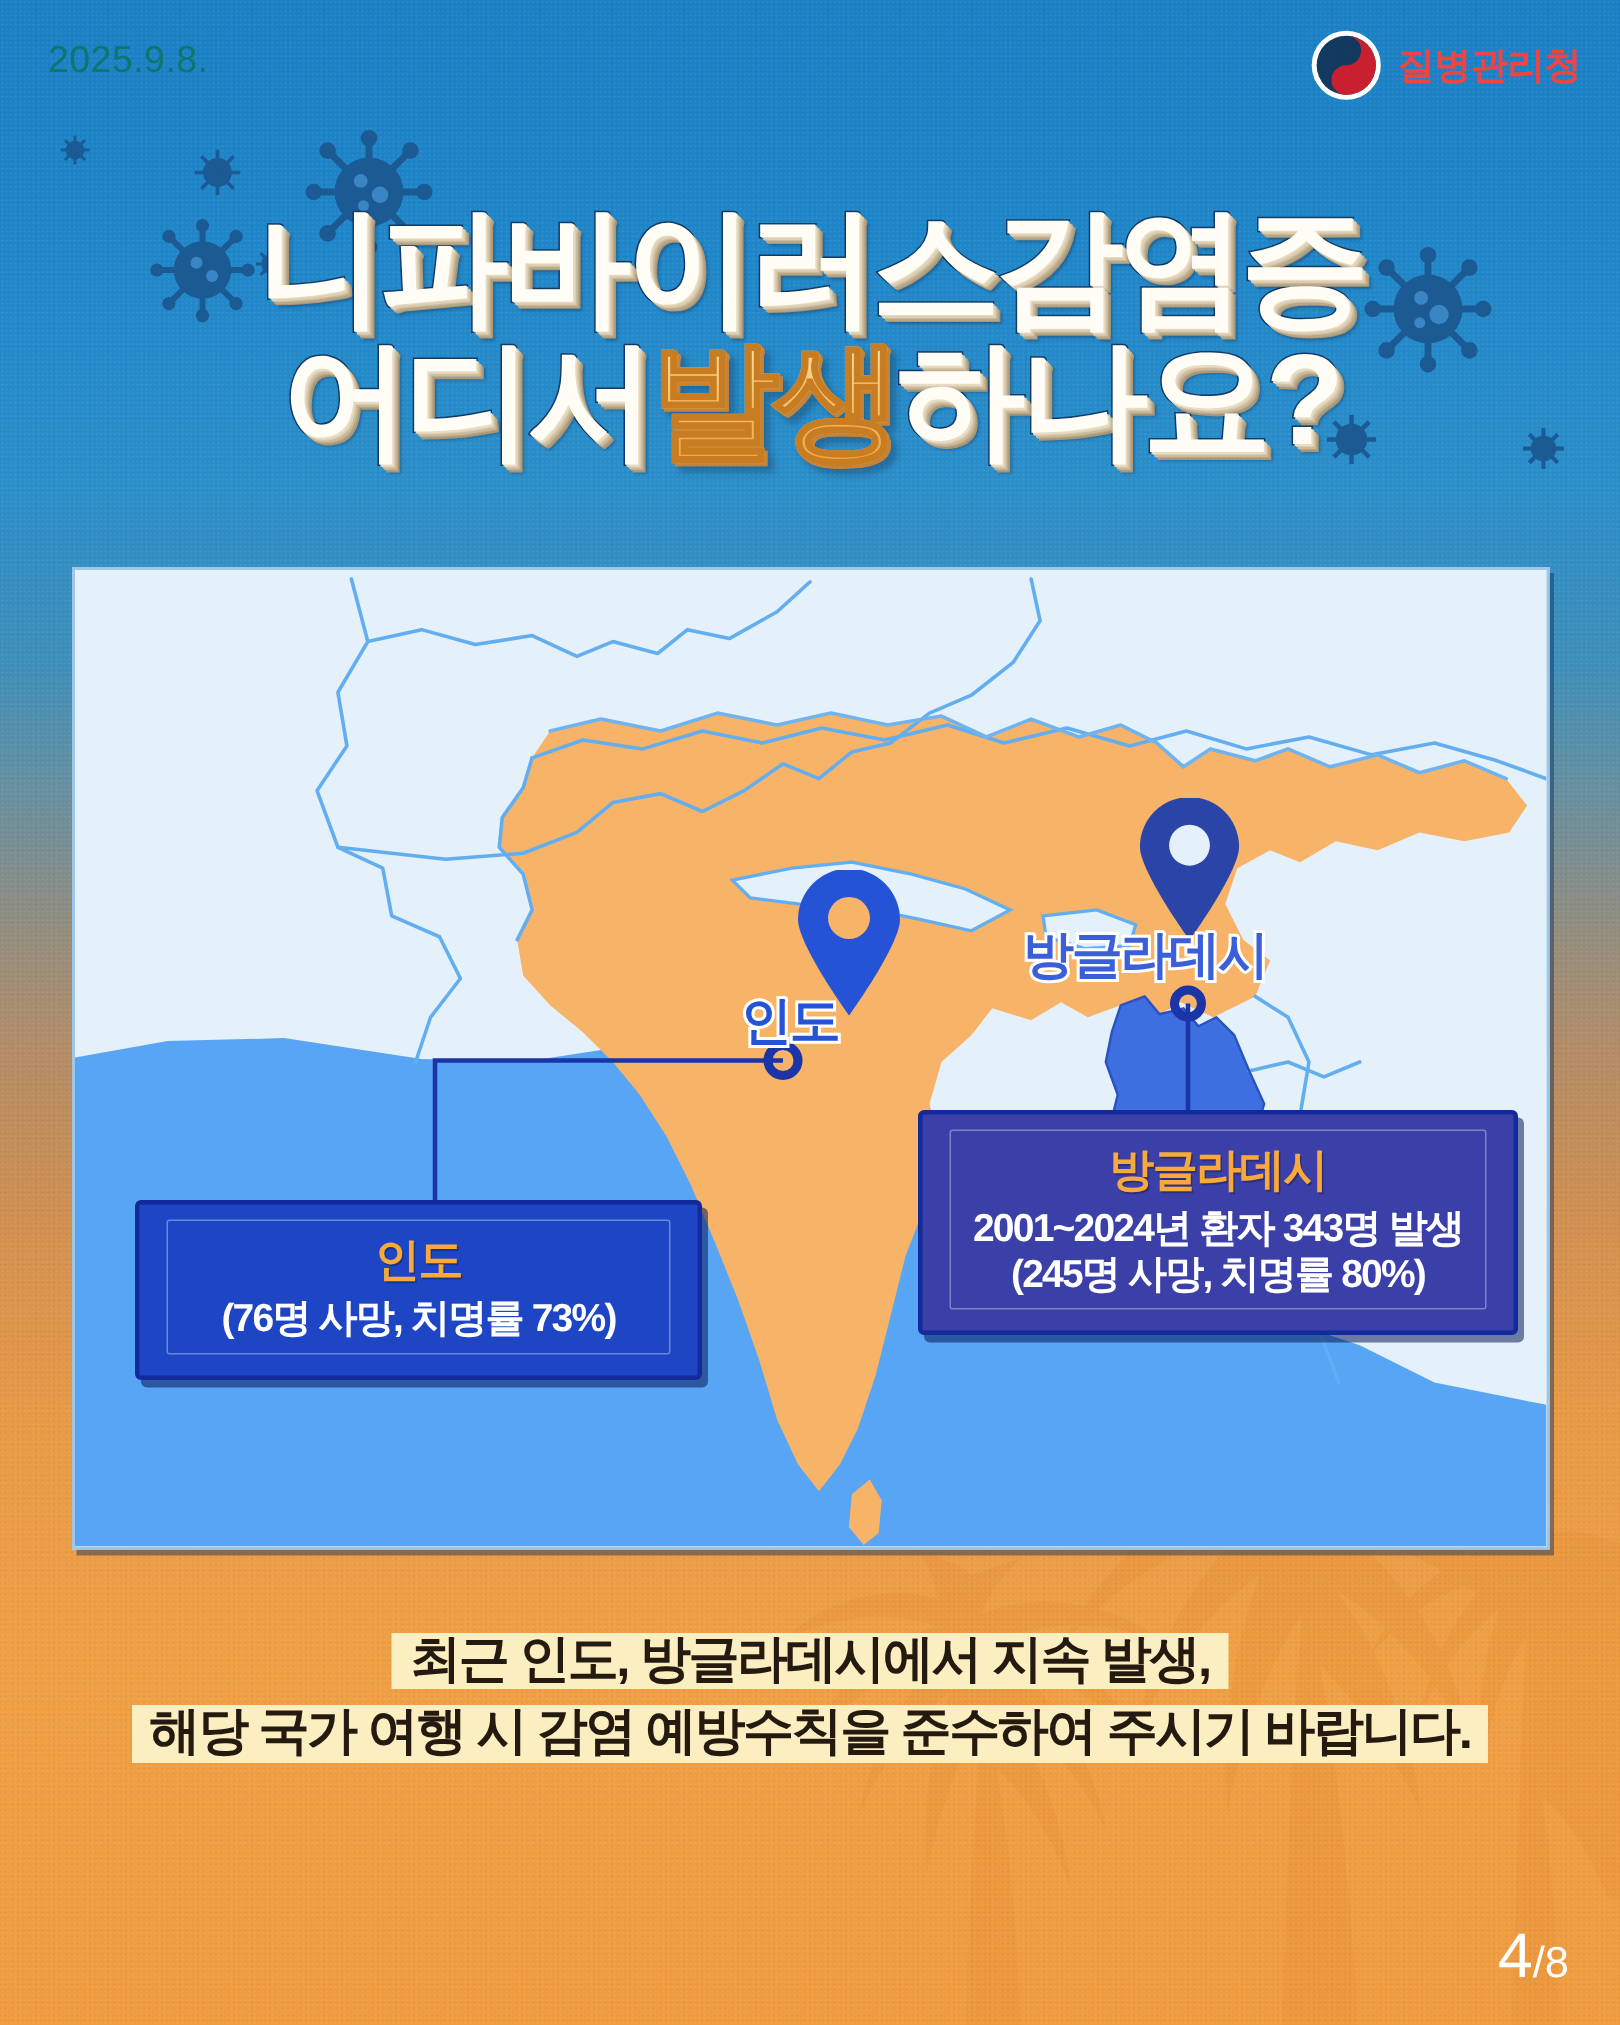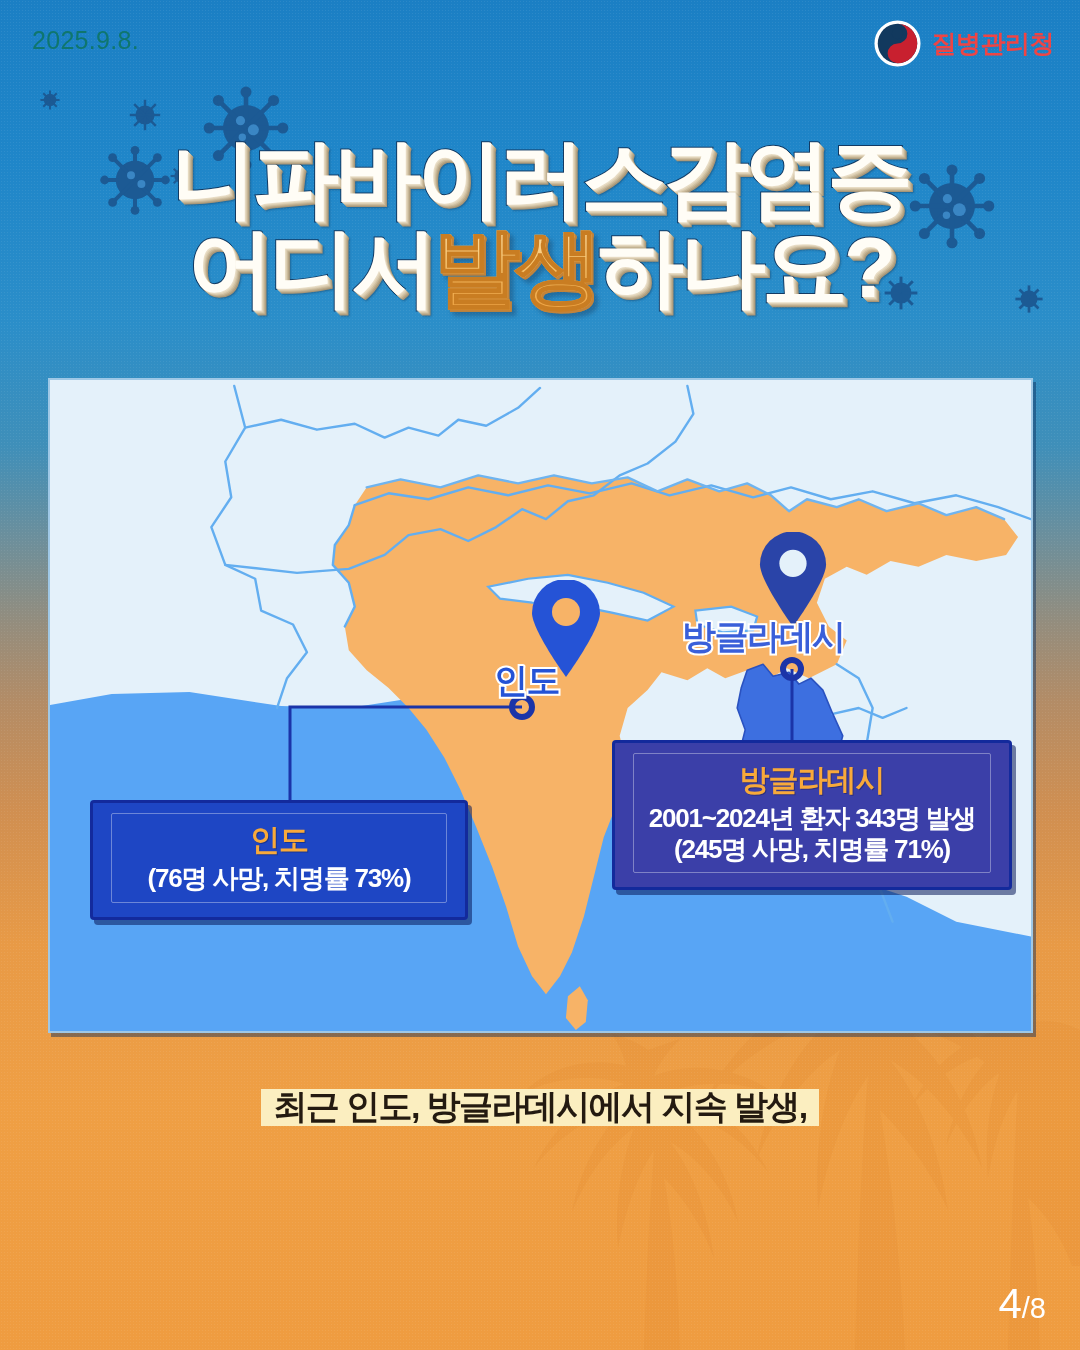--- a/index.html
+++ b/index.html
@@ -451,26 +451,27 @@
   <div class="cbox-inner">
     <span class="c-title">인도</span>
     <span class="c-l2">(76명 사망, 치명률 73%)</span>
   </div>
 </div>
 
 <div class="callout bd">
   <div class="cbox-inner">
     <span class="c-title">방글라데시</span>
     <span class="c-l1">2001~2024년 환자 343명 발생</span>
-    <span class="c-l2">(245명 사망, 치명률 71%)</span>
+    <span class="c-l2">(245명 사망, 치명률 80%)</span>
   </div>
 </div>
 
 <div class="msg">
   <span>최근 인도, 방글라데시에서 지속 발생,</span><br>
+  <span>해당 국가 여행 시 감염 예방수칙을 준수하여 주시기 바랍니다.</span>
 </div>
 
 <div class="pageno">
   <span class="cur">4</span>
     <span class="tot">/8</span>
 </div>
 
 <div class="noise"></div>
 
 </body></html>

